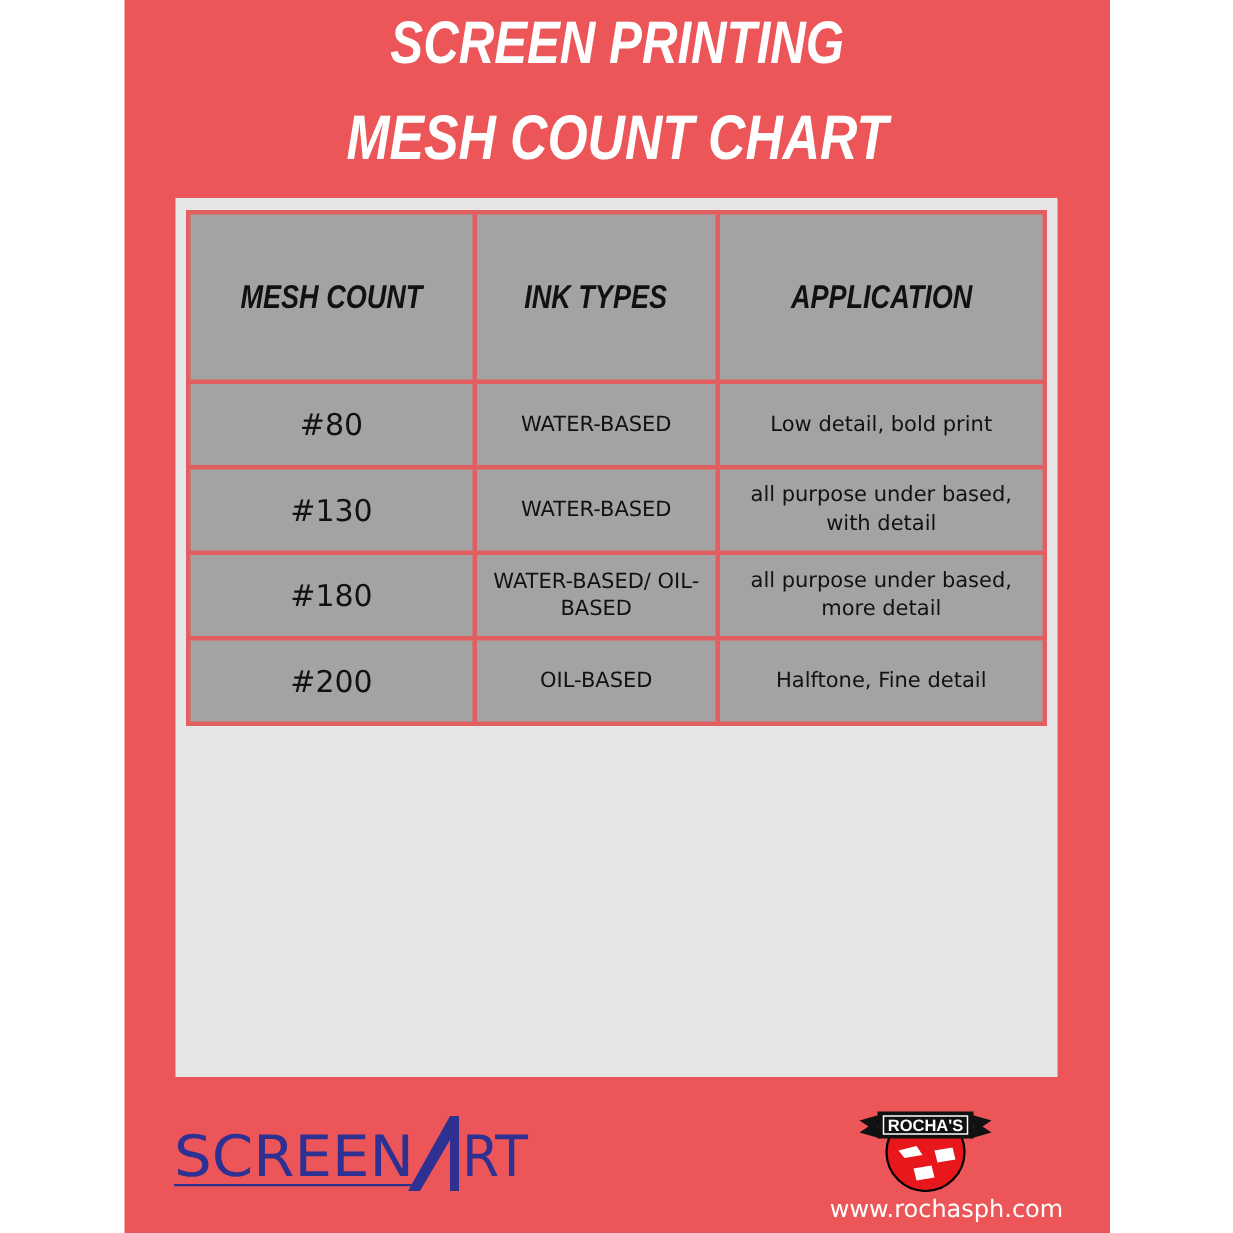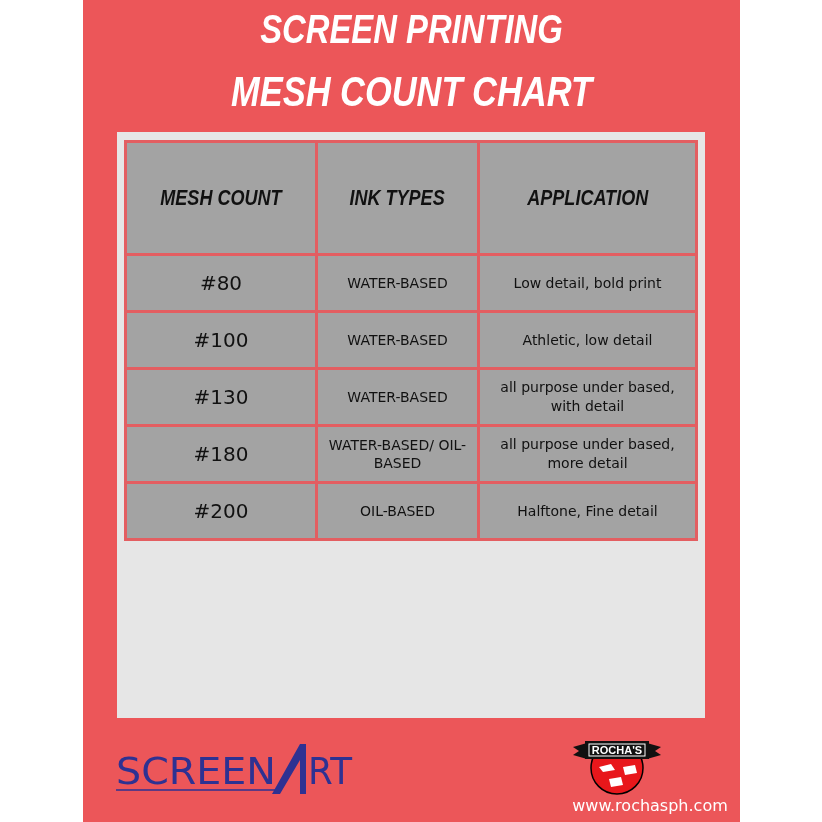--- a/index.html
+++ b/index.html
@@ -46,21 +46,20 @@
     .screenart {
       position: absolute; left: 31px; top: 740px; width: 240px; height: 55px;
     }
     .rochas {
       position: absolute; left: 488px; top: 737px; width: 92px; height: 58px;
     }
     .url {
       position: absolute; left: 463px; top: 796px; width: 170px;
       color: #ffffff; font-size: 16px; text-align: center;
       font-family: "DejaVu Sans", sans-serif;
-      margin-left: 19px;
     }
   </style>
 </head>
 <body>
 
 <div class="poster">
   <div class="title l1">SCREEN PRINTING</div>
   <div class="title l2">MESH COUNT CHART</div>
 
   <div class="box">
@@ -70,25 +69,20 @@
           <th><span>MESH COUNT</span></th>
           <th><span>INK TYPES</span></th>
           <th><span>APPLICATION</span></th>
         </tr>
       </thead>
       <tbody>
         <tr>
           <td class="c1">#80</td>
           <td class="c2">WATER-BASED</td>
           <td class="c3">Low detail, bold print</td>
-        </tr>
-        <tr>
-          <td class="c1">#100</td>
-          <td class="c2">WATER-BASED</td>
-          <td class="c3">Athletic, low detail</td>
         </tr>
         <tr>
           <td class="c1">#130</td>
           <td class="c2">WATER-BASED</td>
           <td class="c3">all purpose under based, with detail</td>
         </tr>
         <tr>
           <td class="c1">#180</td>
           <td class="c2">WATER-BASED/ OIL-BASED</td>
           <td class="c3">all purpose under based, more detail</td>

